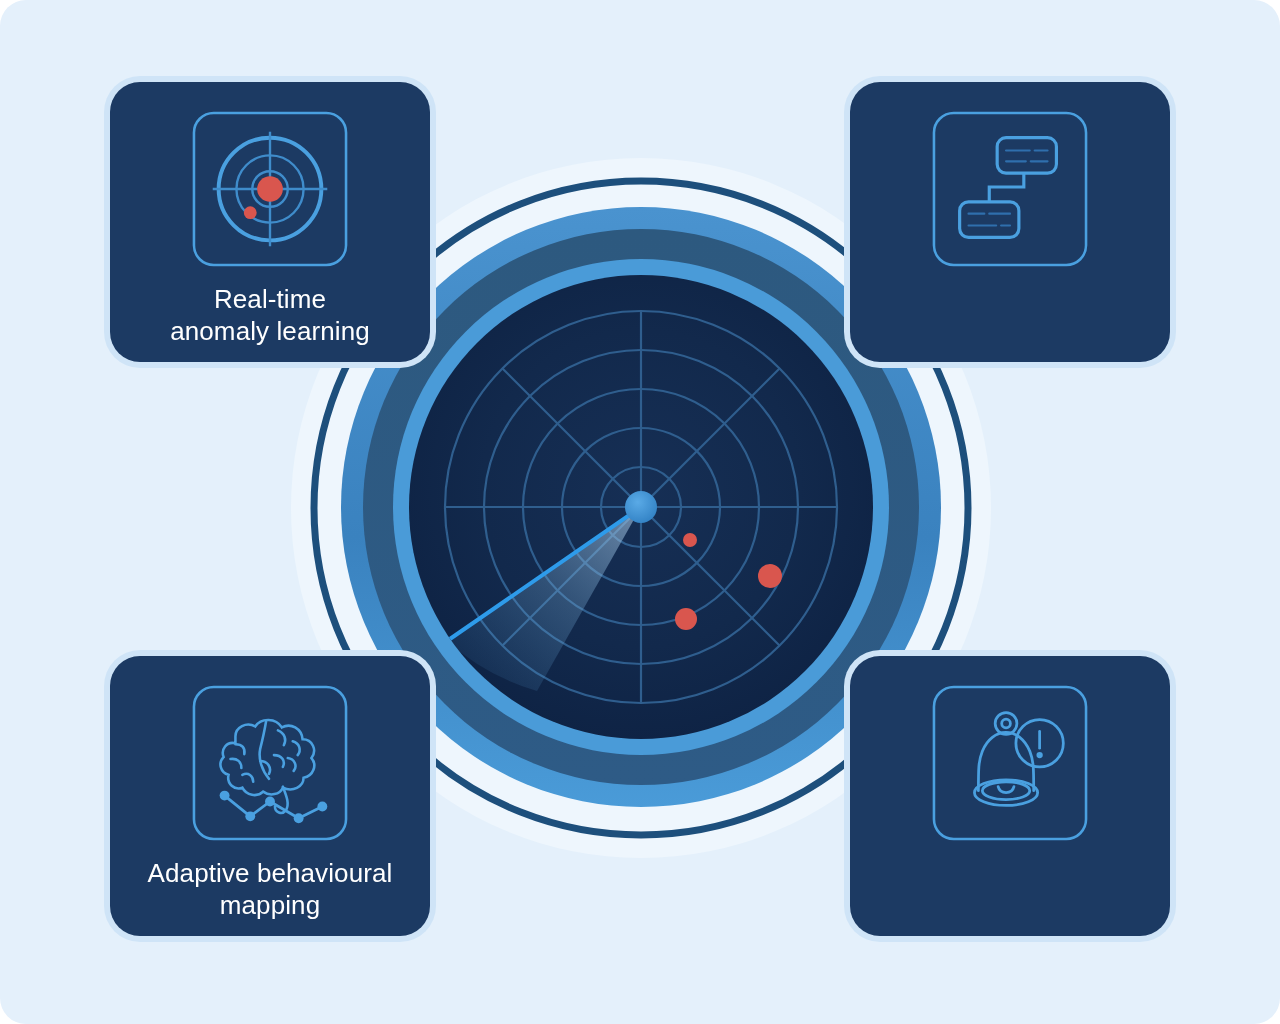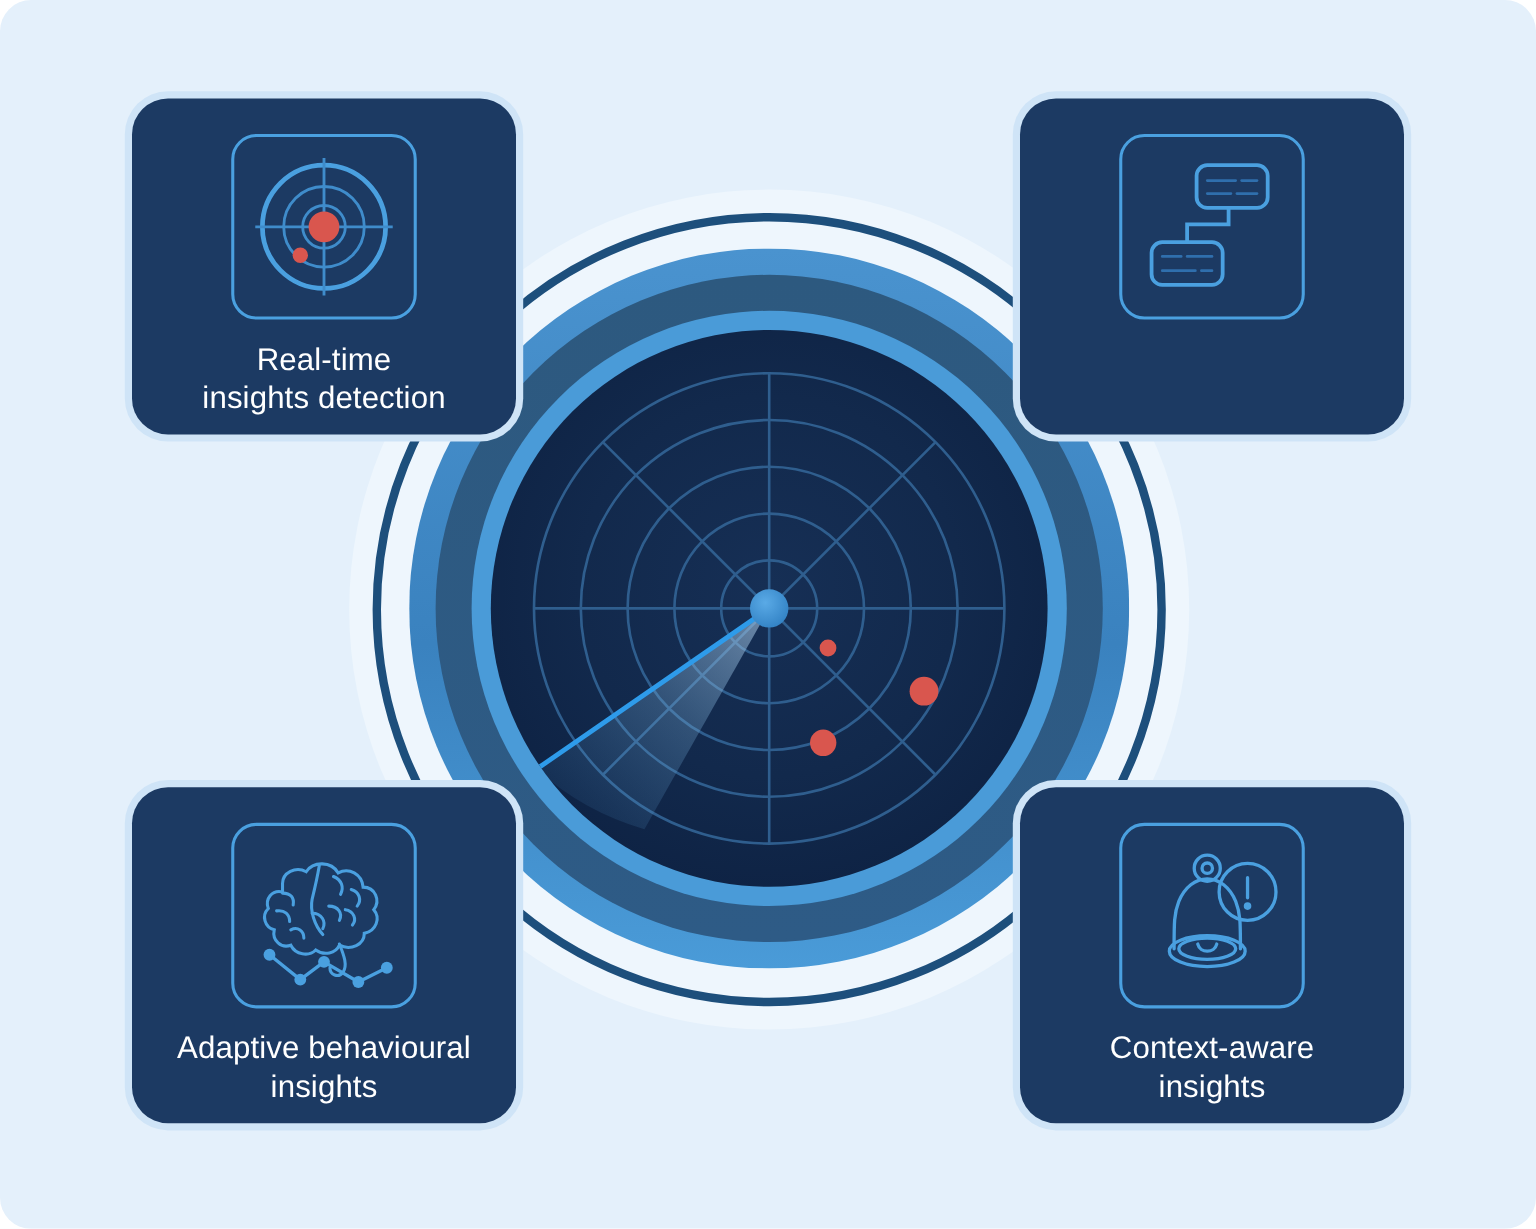--- a/index.html
+++ b/index.html
@@ -182,21 +182,21 @@
           <circle cx="80" cy="80" r="34"></circle>
           <circle cx="80" cy="80" r="18"></circle>
           <line x1="80" y1="22" x2="80" y2="138"></line>
           <line x1="22" y1="80" x2="138" y2="80"></line>
         </g>
         <circle cx="80" cy="80" r="13" fill="#d9564e"></circle>
         <circle cx="60" cy="104" r="6.5" fill="#d9564e"></circle>
       </svg>
     </div>
     <div class="card-label">Real-time
-insights detection</div>
+anomaly learning</div>
   </div>
 
   <div class="card tr">
     <div class="icon-frame">
       <svg viewBox="0 0 160 160" xmlns="http://www.w3.org/2000/svg">
         <rect x="3" y="3" width="154" height="154" rx="20" ry="20" fill="none" stroke="#4aa0e0" stroke-width="2.6"></rect>
 
         <path d="M94,63 L94,78 L59,78 L59,93" fill="none" stroke="#4aa0e0" stroke-width="3.2"></path>
 
         <rect x="67" y="28" width="60" height="36" rx="9" ry="9" fill="none" stroke="#4aa0e0" stroke-width="3.2"></rect>
@@ -254,21 +254,21 @@
         <g fill="#4aa0e0">
           <circle cx="34" cy="113" r="5"></circle>
           <circle cx="60" cy="134" r="5"></circle>
           <circle cx="80" cy="119" r="5"></circle>
           <circle cx="109" cy="136" r="5"></circle>
           <circle cx="133" cy="124" r="5"></circle>
         </g>
       </svg>
     </div>
     <div class="card-label">Adaptive behavioural
-insights</div>
+mapping</div>
   </div>
 
   <div class="card br">
     <div class="icon-frame">
       <svg viewBox="0 0 160 160" xmlns="http://www.w3.org/2000/svg">
         <rect x="3" y="3" width="154" height="154" rx="20" ry="20" fill="none" stroke="#4aa0e0" stroke-width="2.6"></rect>
         <g fill="none" stroke="#4aa0e0" stroke-width="2.8" stroke-linecap="round">
 
           <path d="M48,108 C48,86 48,78 52,68 C57,56 66,49 76,49
                    C86,49 95,56 100,68 C104,78 104,86 104,108"></path>
@@ -282,17 +282,15 @@
           <path d="M68,104 C70,112 82,112 84,104"></path>
         </g>
 
         <g fill="none" stroke="#4aa0e0" stroke-width="2.8" stroke-linecap="round">
           <circle cx="110" cy="60" r="24"></circle>
           <line x1="110" y1="48" x2="110" y2="65"></line>
           <circle cx="110" cy="72" r="1.8" fill="#4aa0e0"></circle>
         </g>
       </svg>
     </div>
-    <div class="card-label">Context-aware
-insights</div>
   </div>
 
 </div>
 
 </body></html>

